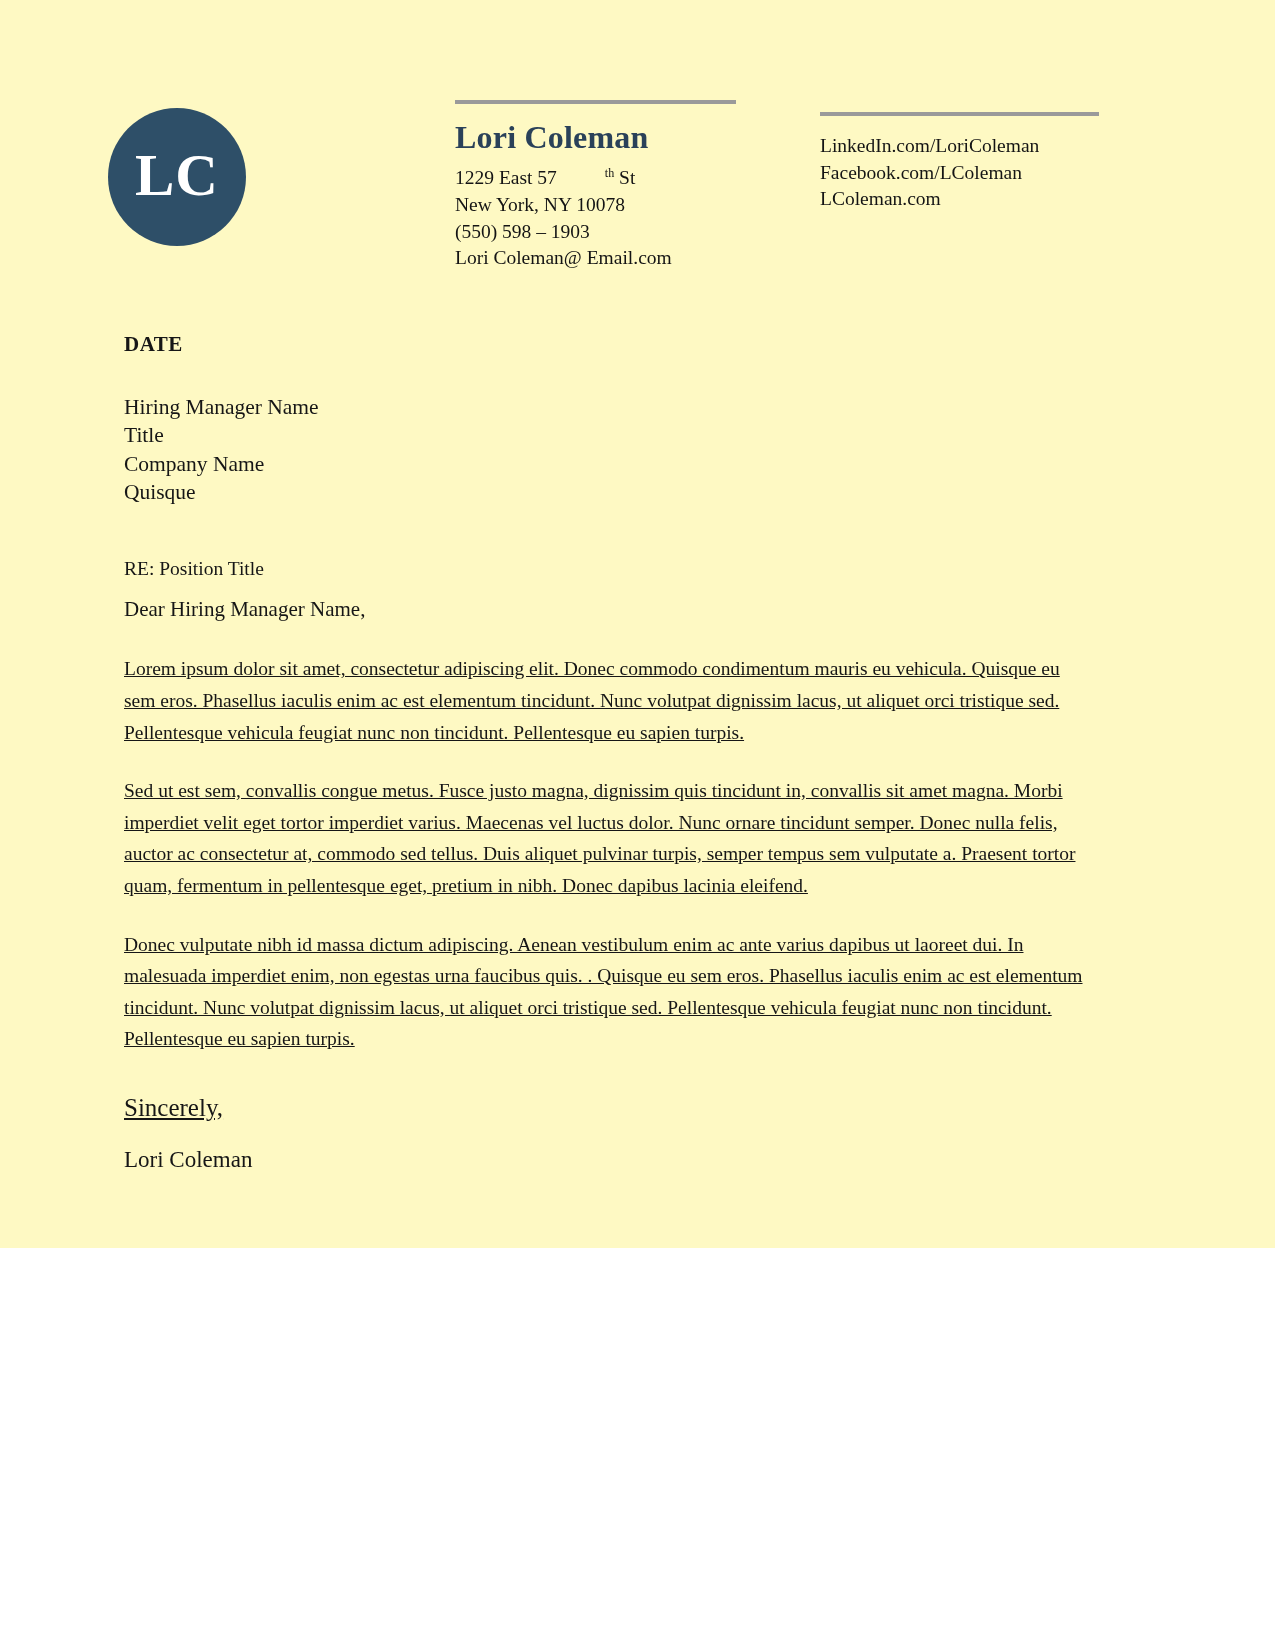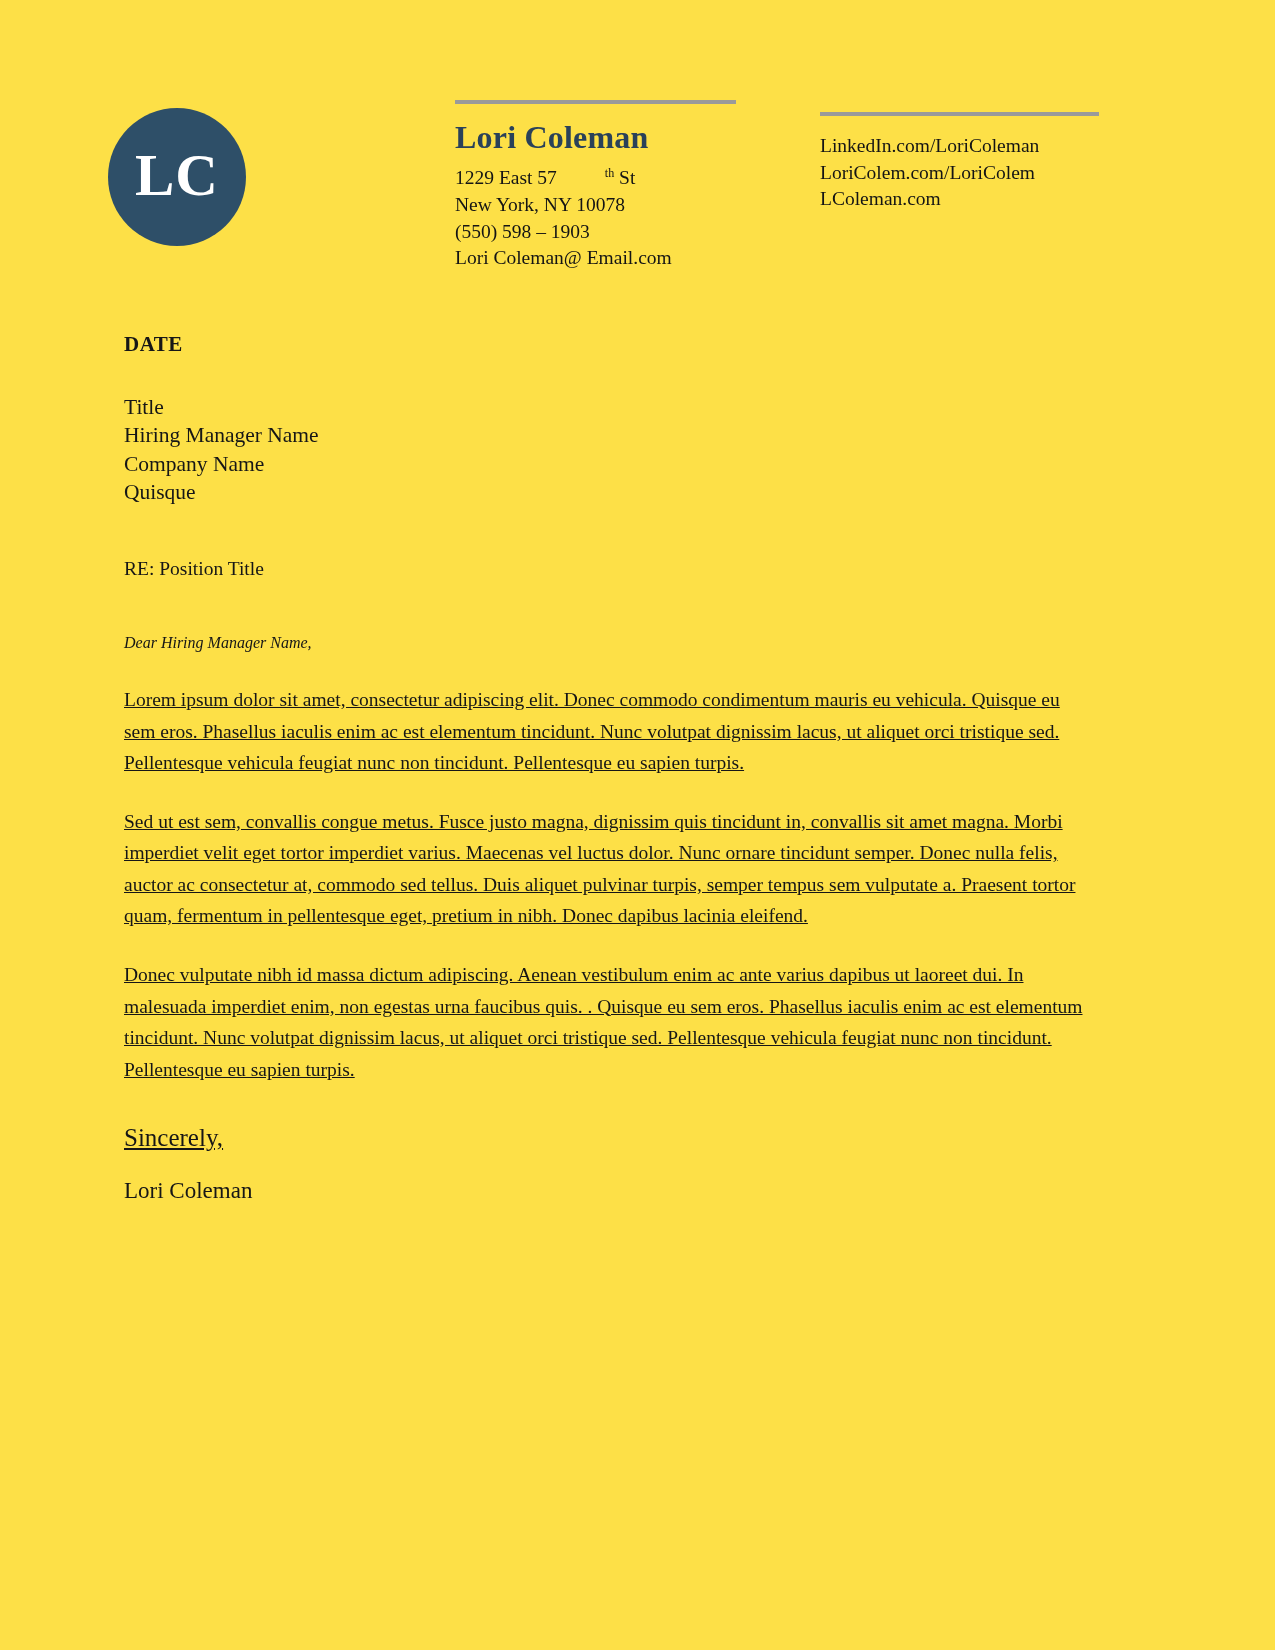--- a/index.html
+++ b/index.html
@@ -3,22 +3,22 @@
 <meta charset="utf-8">
 <style>
   html, body {
     margin: 0;
     padding: 0;
     background: #ffffff;
   }
   .page {
     position: relative;
     width: 1275px;
-    height: 1650px;
-    background: #fde047;
+    height: 1248px;
+    background: #fef9c3;
     margin: 0 auto;
     overflow: hidden;
     font-family: "Liberation Serif", "DejaVu Serif", serif;
     color: #161616;
   }
 
   
   .header {
     position: absolute;
     left: 0;
@@ -125,24 +125,23 @@
   }
   .recipient div { white-space: nowrap; }
 
   .re-line {
     margin-top: 50px;
     font-size: 19.5px;
     line-height: 1.3;
   }
 
   .salutation {
-    margin-top: 52px;
-    font-size: 16px;
-    line-height: 1.3;
-    font-style: italic;
+    margin-top: 15px;
+    font-size: 21px;
+    line-height: 1.3;
   }
 
   .body-copy {
     margin-top: 30px;
     text-decoration: underline;
   }
   .body-copy p {
     margin: 0 0 27px 0;
     font-size: 19.5px;
     line-height: 1.62;
@@ -180,33 +179,33 @@
         <div>New York, NY 10078</div>
         <div>(550) 598 – 1903</div>
         <div>Lori Coleman@ Email.com</div>
       </div>
     </div>
 
     <div class="social">
       <div class="rule"></div>
       <div class="social-lines">
         <div>LinkedIn.com/LoriColeman</div>
-        <div>LoriColem.com/LoriColem</div>
+        <div>Facebook.com/LColeman</div>
         <div>LColeman.com</div>
       </div>
     </div>
   </div>
 
   <div class="letter">
 
     <div class="date-label">DATE</div>
 
     <div class="recipient">
+      <div>Hiring Manager Name</div>
       <div>Title</div>
-      <div>Hiring Manager Name</div>
       <div>Company Name</div>
       <div>Quisque</div>
     </div>
 
     <div class="re-line">RE: Position Title</div>
 
     <div class="salutation">Dear Hiring Manager Name,</div>
 
     <div class="body-copy">
       <p>Lorem ipsum dolor sit amet, consectetur adipiscing elit. Donec commodo condimentum mauris eu vehicula. Quisque eu sem eros. Phasellus iaculis enim ac est elementum tincidunt. Nunc volutpat dignissim lacus, ut aliquet orci tristique sed. Pellentesque vehicula feugiat nunc non tincidunt. Pellentesque eu sapien turpis.</p>

